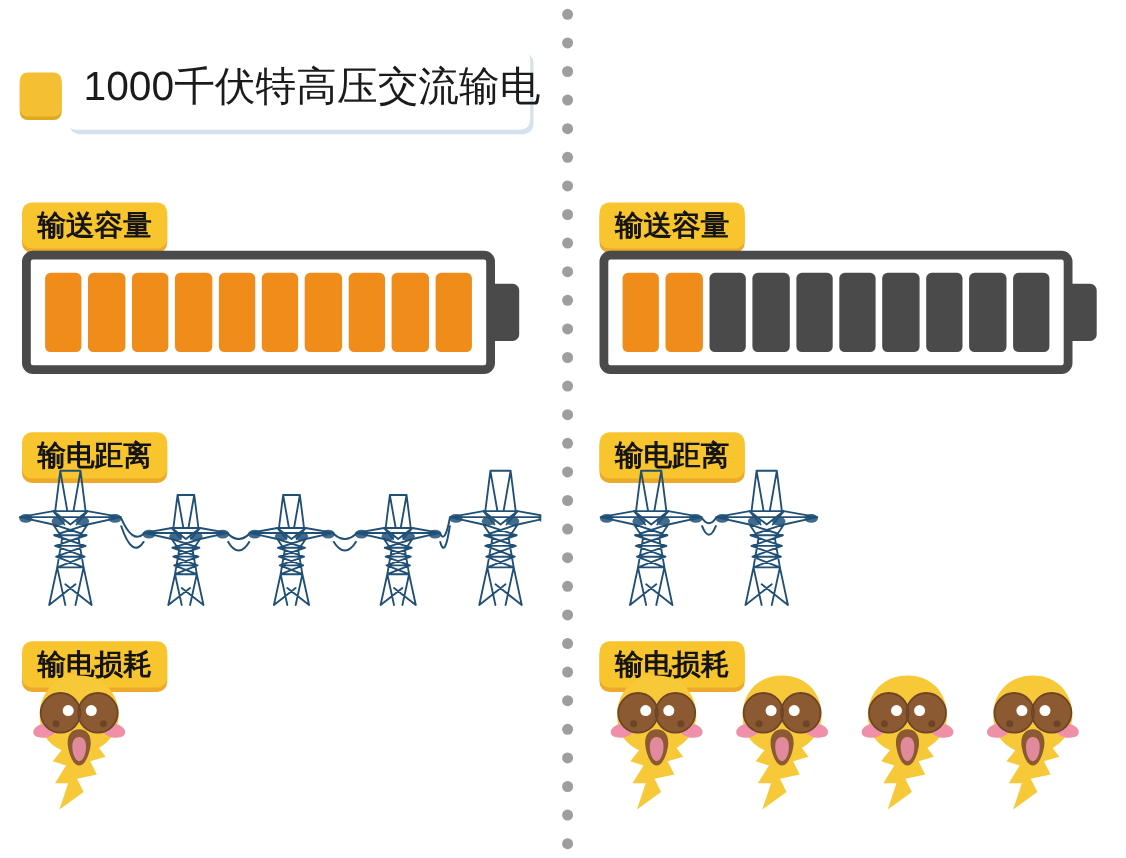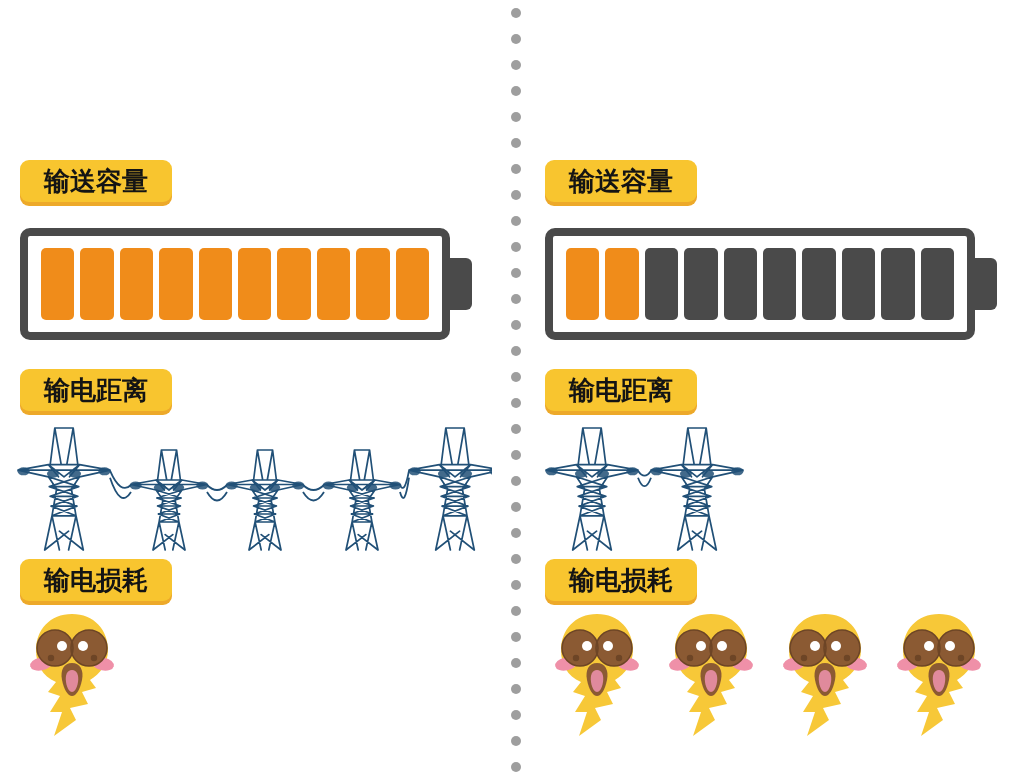--- a/index.html
+++ b/index.html
@@ -93,27 +93,28 @@
     letter-spacing: 0px;
   }
   .panel.left  .title-text { text-align: left;   padding-left: 6px; }
   .panel.right .title-text { text-align: center; }
 
   
   .tag {
     position: absolute;
     left: 20px;
     height: 42px;
-    padding: 0 24px;
+    padding: 0 14px;
     background: #f8c52f;
     border-radius: 9px;
     box-shadow: 0 4px 0 0 #eda92a;
     display: flex;
     align-items: center;
     justify-content: center;
+    margin-top: 24px;
   }
   .tag span {
     font-size: 26px;
     font-weight: bold;
     color: #141414;
     line-height: 1;
     white-space: nowrap;
   }
   .tag.t-capacity { top: 160px; }
   .tag.t-distance { top: 369px; }
@@ -218,20 +219,25 @@
       <div class="dot" style="background: rgb(158, 158, 158);"></div>
       <div class="dot" style="background: rgb(158, 158, 158);"></div>
       <div class="dot" style="background: rgb(158, 158, 158);"></div>
       <div class="dot" style="background: rgb(158, 158, 158);"></div>
       <div class="dot" style="background: rgb(158, 158, 158);"></div>
       <div class="dot" style="background: rgb(158, 158, 158);"></div>
     </div>
 
   <div class="panel left">
 
+    <div class="title-row">
+      <div class="title-plate"></div>
+      <div class="title-marker"></div>
+      <div class="title-text">1000千伏特高压交流输电</div>
+    </div>
 
     <div class="tag t-capacity">
       <span>输送容量</span>
     </div>
 
     <div class="battery">
       <div class="battery-body" id="battery-left">
           <div class="cell" style="background: rgb(240, 140, 26);"></div>
           <div class="cell" style="background: rgb(240, 140, 26);"></div>
           <div class="cell" style="background: rgb(240, 140, 26);"></div>

